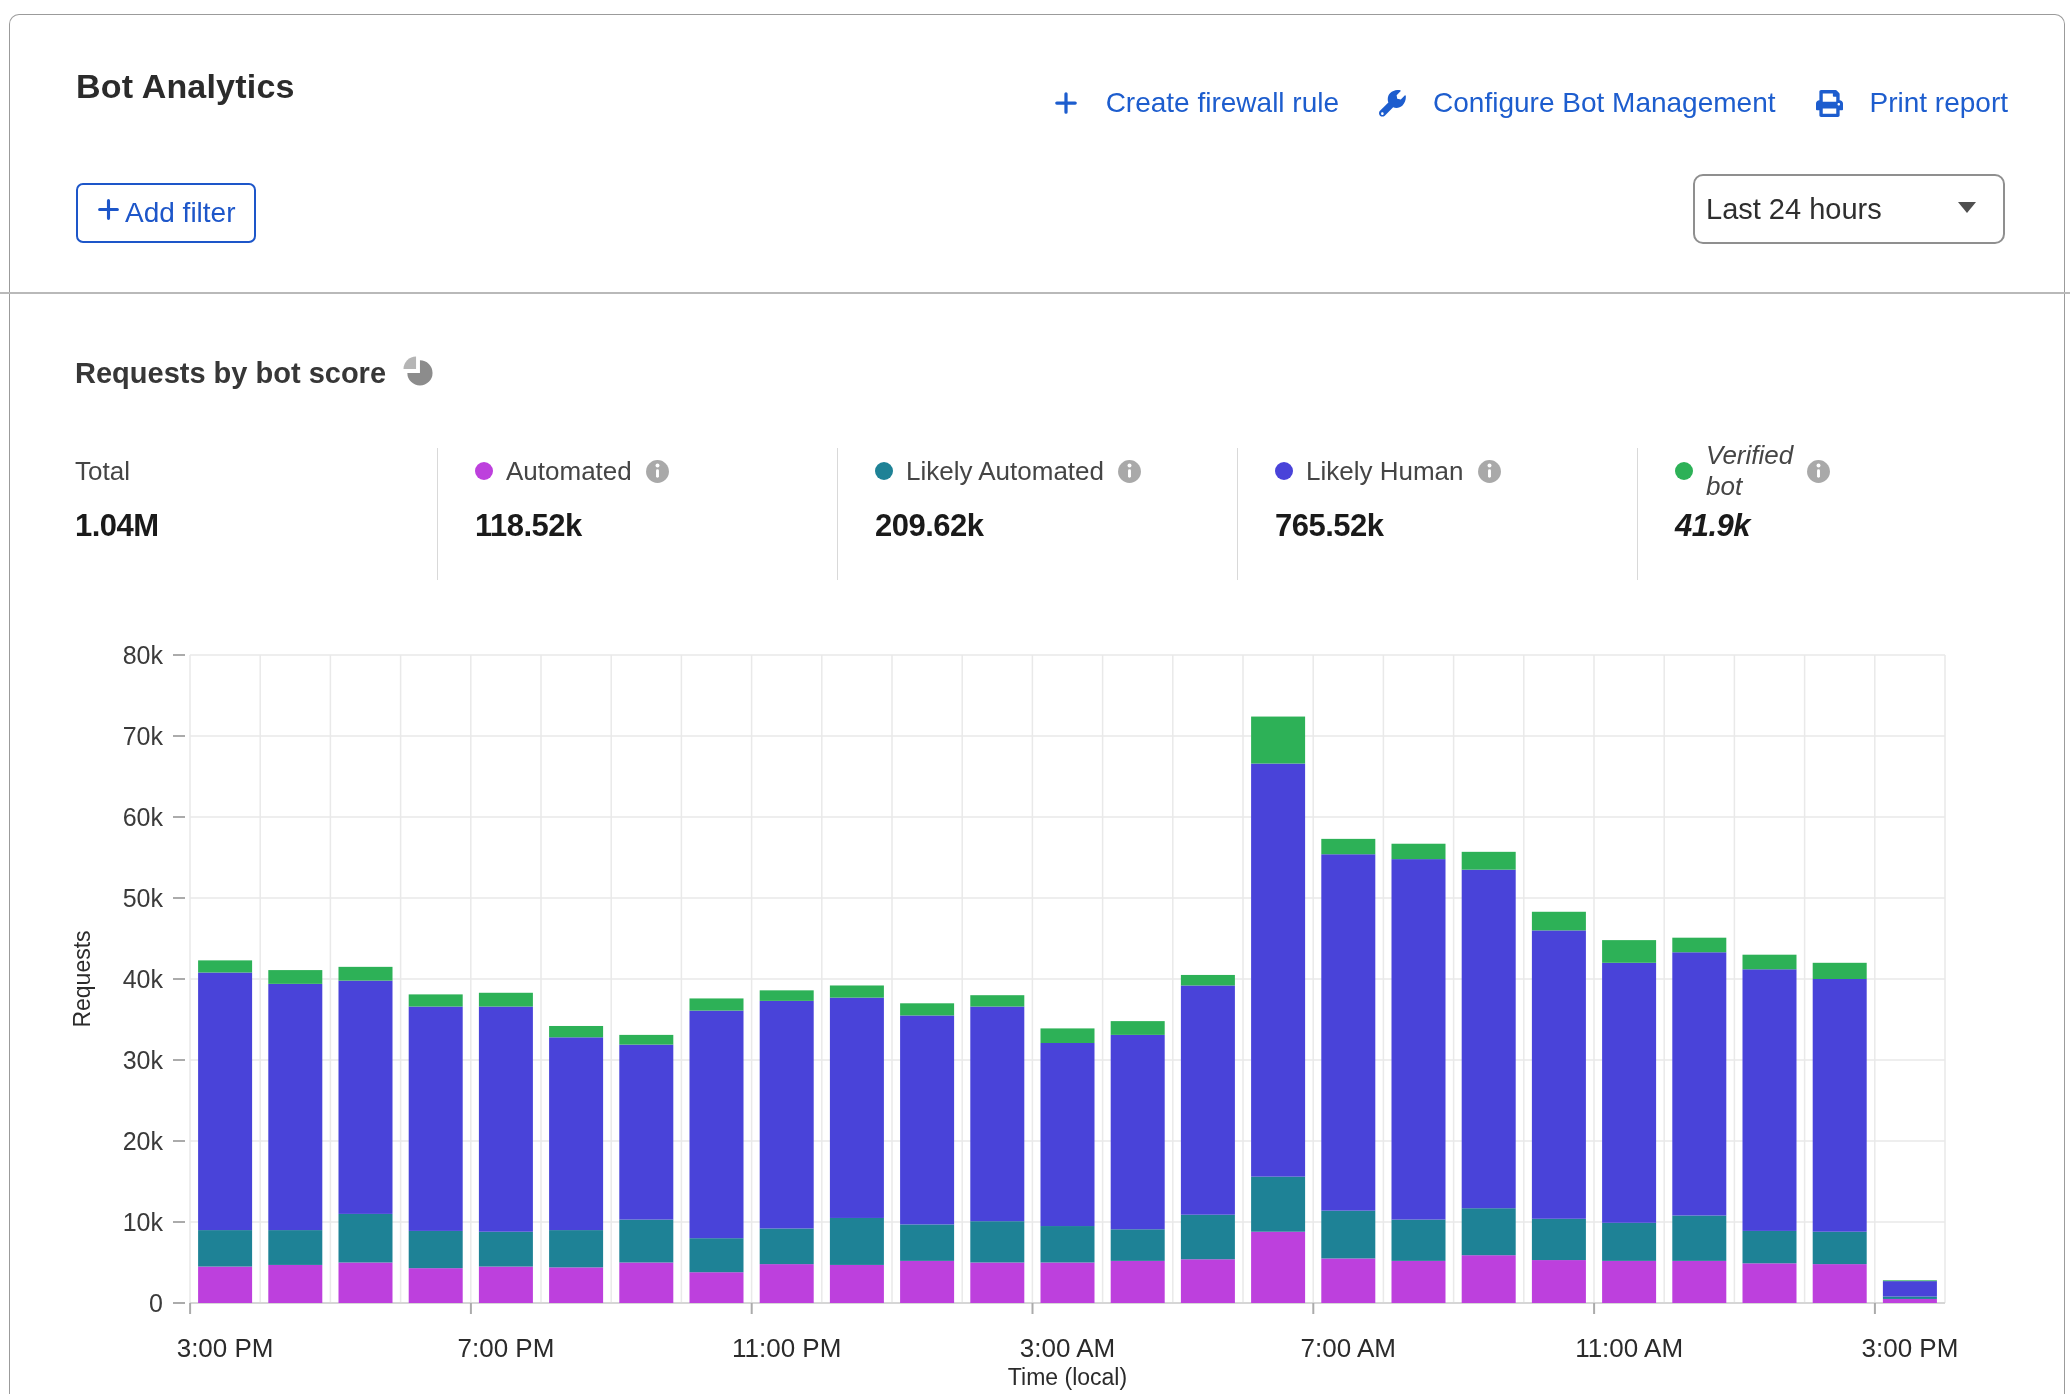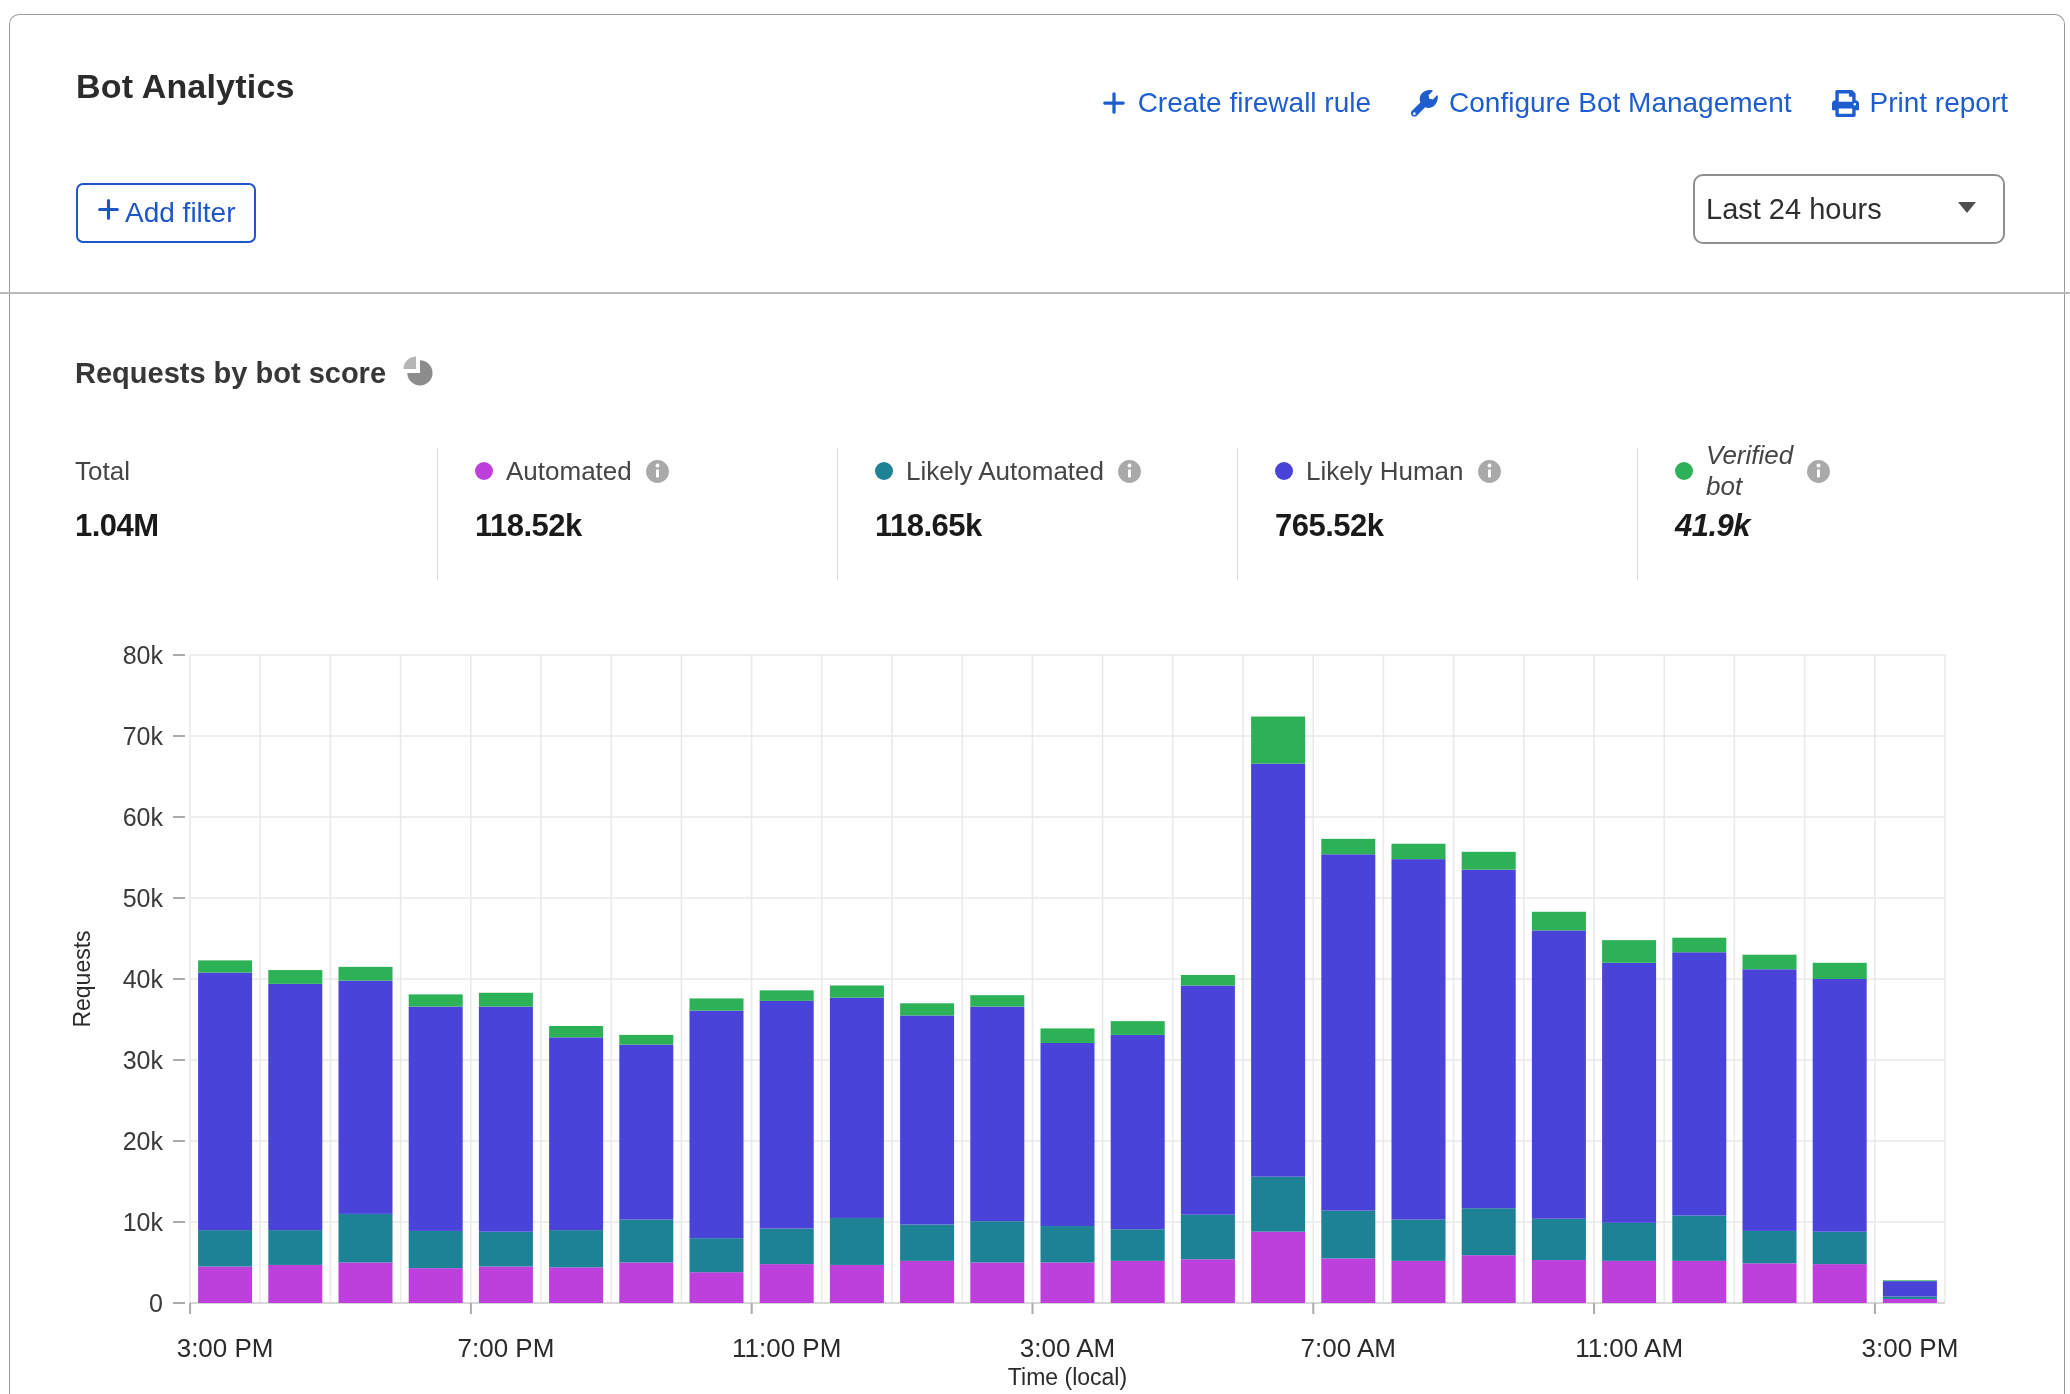--- a/index.html
+++ b/index.html
@@ -13,21 +13,21 @@
   }
   
   .page-title{
     position:absolute;left:66px;top:52px;margin:0;
     font-size:34px;font-weight:bold;color:#2b2b2b;letter-spacing:.2px;
   }
   .actions{
     position:absolute;right:56px;top:72px;display:flex;align-items:center;gap:40px;
   }
   .action-link{
-    display:flex;align-items:center;gap:11px;cursor:pointer;
+    display:flex;align-items:center;gap:27px;cursor:pointer;
     font-size:28px;color:#1d5dce;text-decoration:none;white-space:nowrap;
   }
   .action-link svg{display:block;}
   .filter-row-btn{
     position:absolute;left:66px;top:168px;height:60px;padding:0 18px;
     display:flex;align-items:center;gap:4px;
     background:#fff;border:2px solid #1d56c9;border-radius:7px;
     font-size:28px;color:#1d56c9;font-family:inherit;cursor:pointer;
   }
   .dropdown{
@@ -165,21 +165,21 @@
       <span class="dot" style="background: rgb(30, 130, 150);"></span>
       <span class="stat-label">Likely Automated</span>
       <span class="info-badge">
         <svg width="25" height="25" viewBox="0 0 24 24">
             <circle cx="12" cy="12" r="11" fill="#a9a9a9"></circle>
             <rect x="10.6" y="9.8" width="2.8" height="8.2" rx="1.4" fill="#fff"></rect>
             <circle cx="12" cy="6.3" r="1.9" fill="#fff"></circle>
           </svg>
       </span>
     </div>
-    <div class="stat-value">118.65k</div>
+    <div class="stat-value">209.62k</div>
   </div>
 
   <div class="stat stat-3">
     <div class="stat-label-row">
       <span class="dot" style="background: rgb(73, 67, 217);"></span>
       <span class="stat-label">Likely Human</span>
       <span class="info-badge">
         <svg width="25" height="25" viewBox="0 0 24 24">
             <circle cx="12" cy="12" r="11" fill="#a9a9a9"></circle>
             <rect x="10.6" y="9.8" width="2.8" height="8.2" rx="1.4" fill="#fff"></rect>

